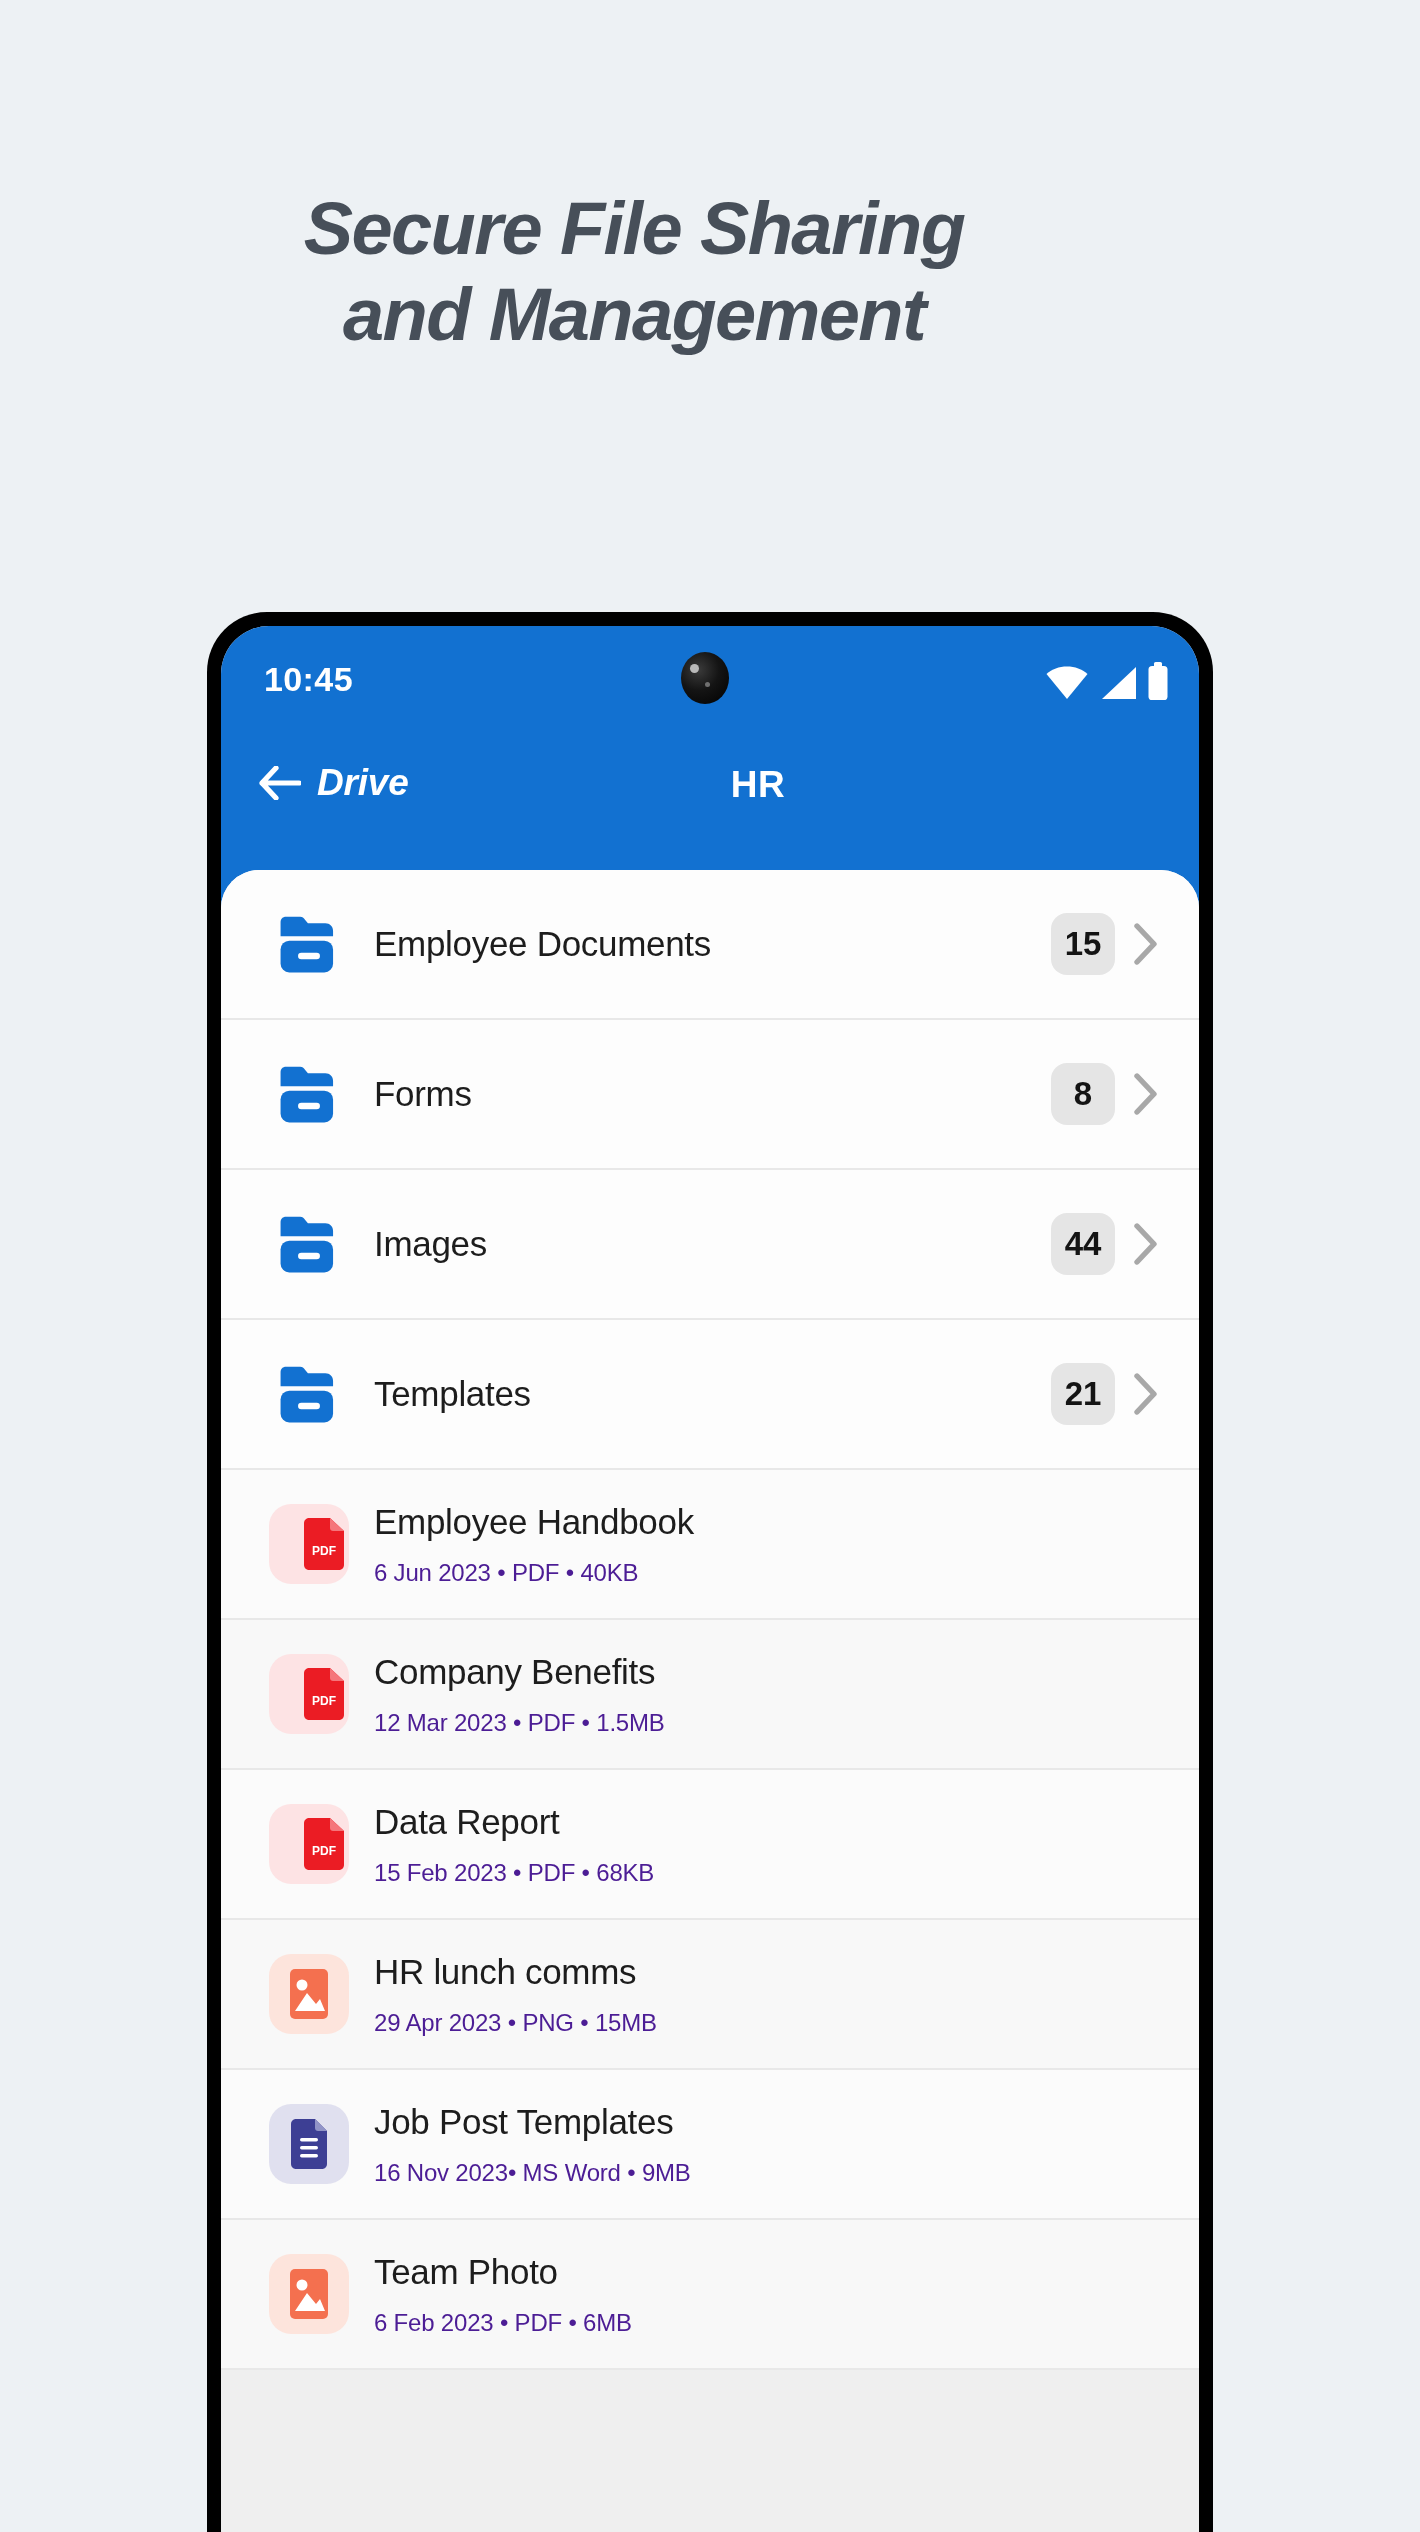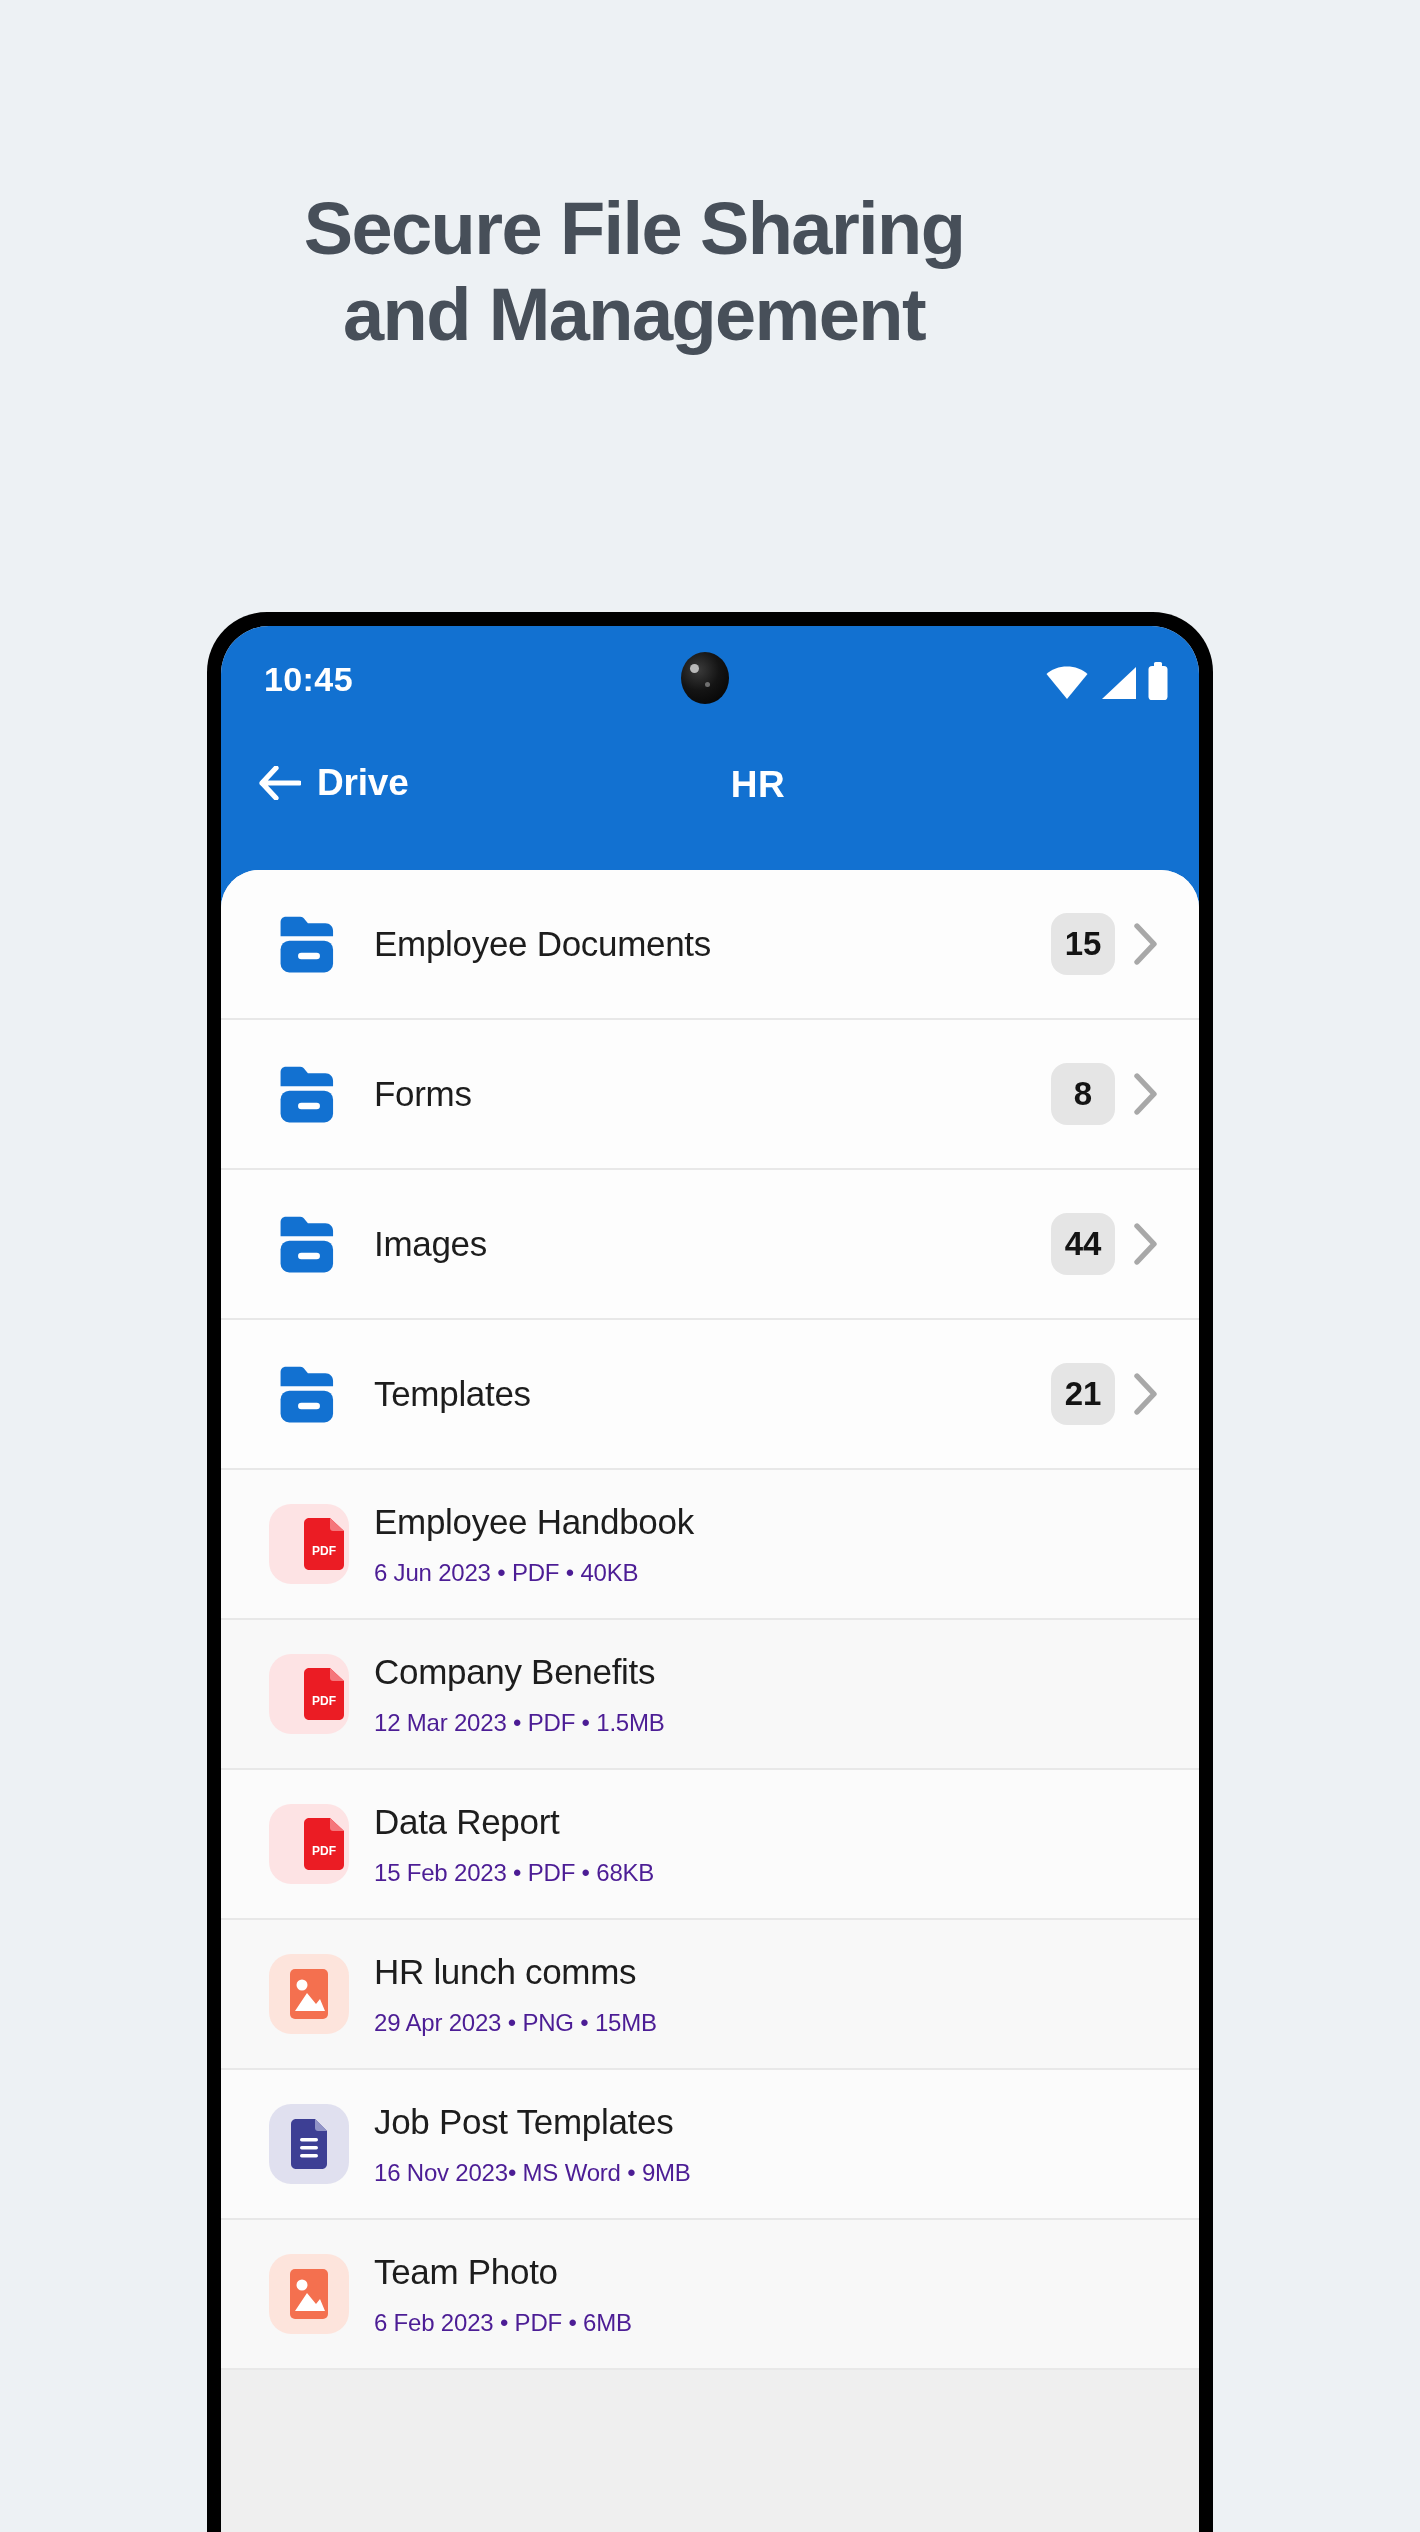--- a/index.html
+++ b/index.html
@@ -14,20 +14,21 @@
   #headline {
     position: absolute;
     left: 0; top: 186px;
     width: 1268px;
     text-align: center;
     color: #474f59;
     font-size: 74px;
     font-weight: bold;
     line-height: 1.16;
     letter-spacing: -1.6px;
+    font-style: italic;
   }
   #headline .hl-line { display: block; }
 
   
   #phone-frame {
     position: absolute;
     left: 207px; top: 612px;
     width: 1006px; height: 1925px;
     background: #000000;
     border-radius: 60px 60px 0 0;
@@ -98,20 +99,21 @@
     position: absolute;
     left: 0; top: 110px;
     width: 978px; height: 110px;
   }
   #back-group {
     position: absolute;
     left: 38px; top: 26px;
     display: flex;
     align-items: center;
     gap: 16px;
+    font-style: italic;
   }
   #back-label {
     color: #ffffff;
     font-size: 37px;
     font-weight: bold;
     letter-spacing: -0.2px;
   }
   #app-title {
     position: absolute;
     left: 0; top: 28px;

